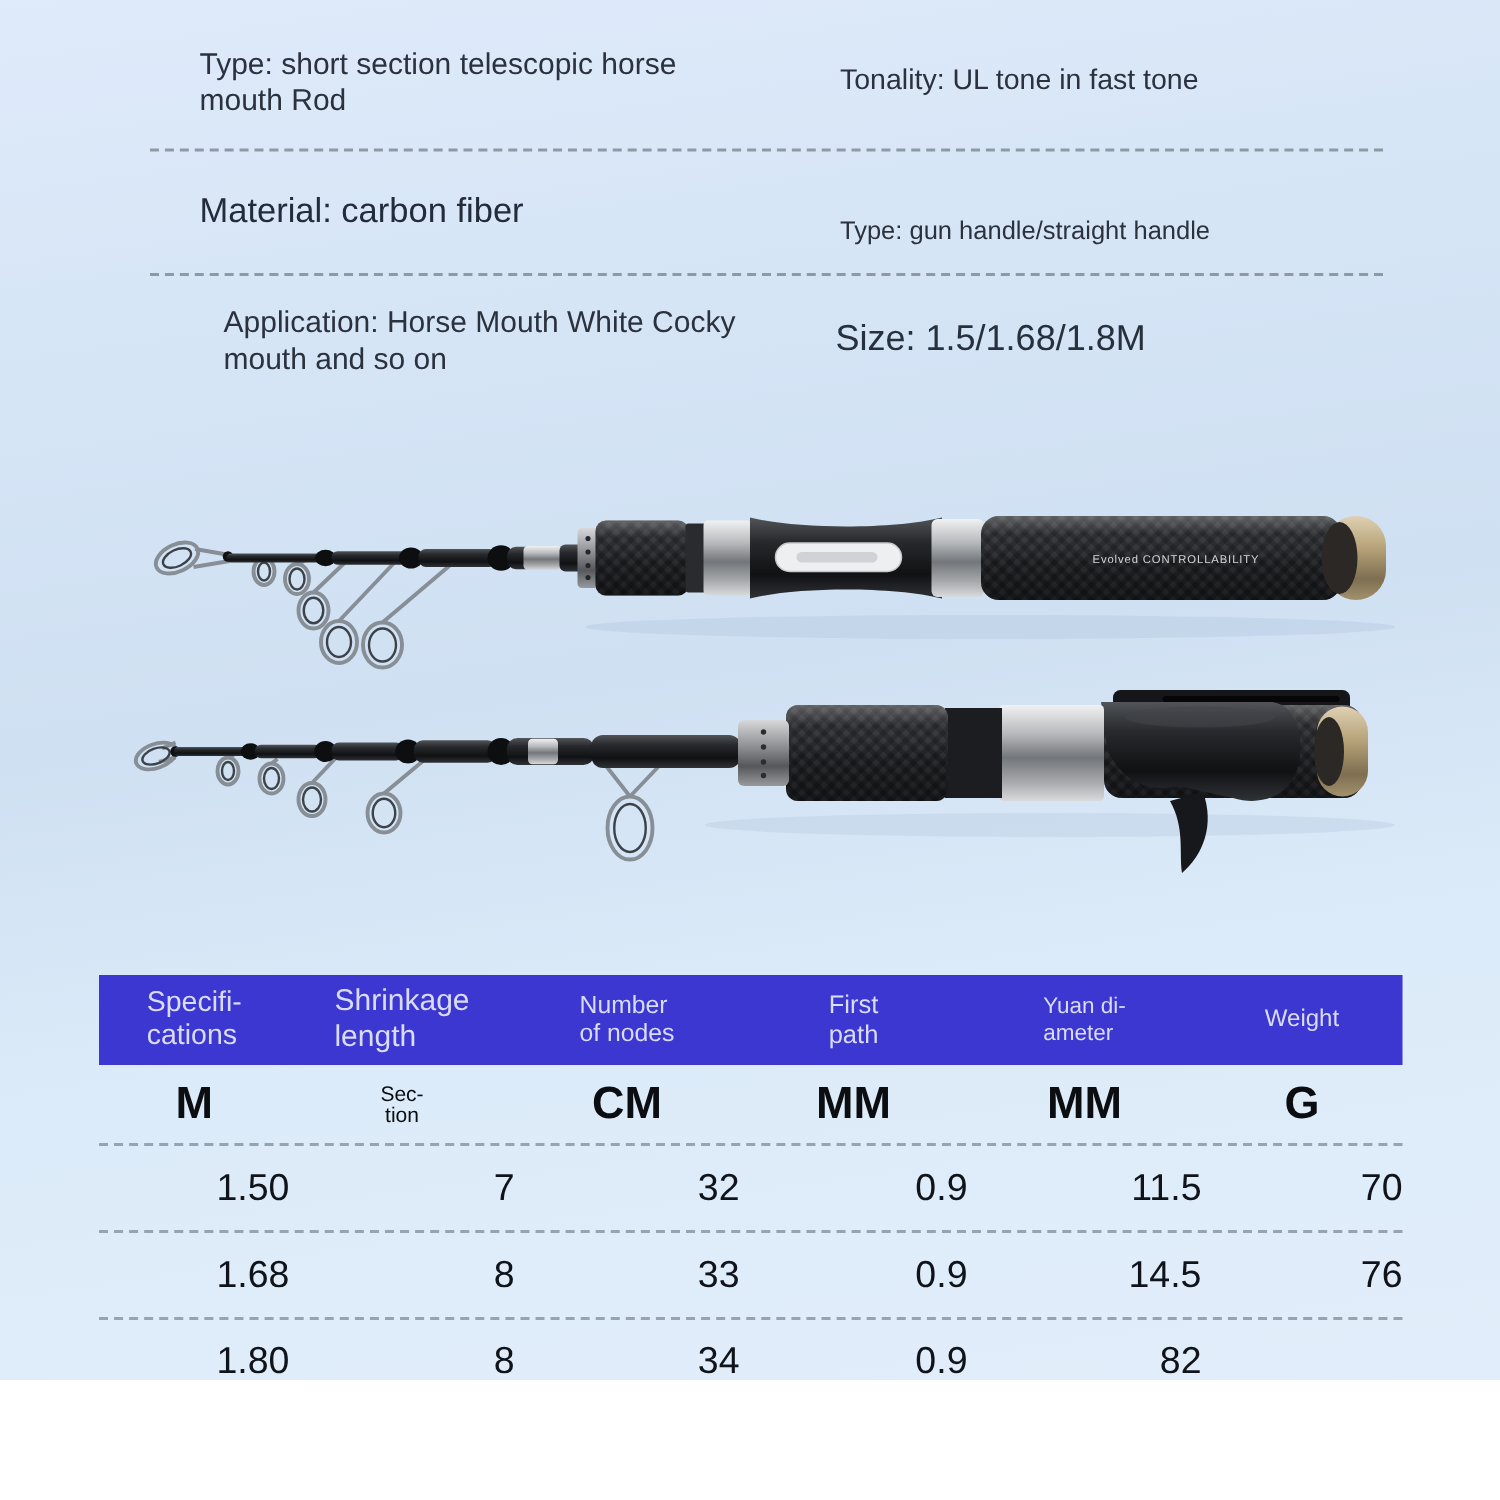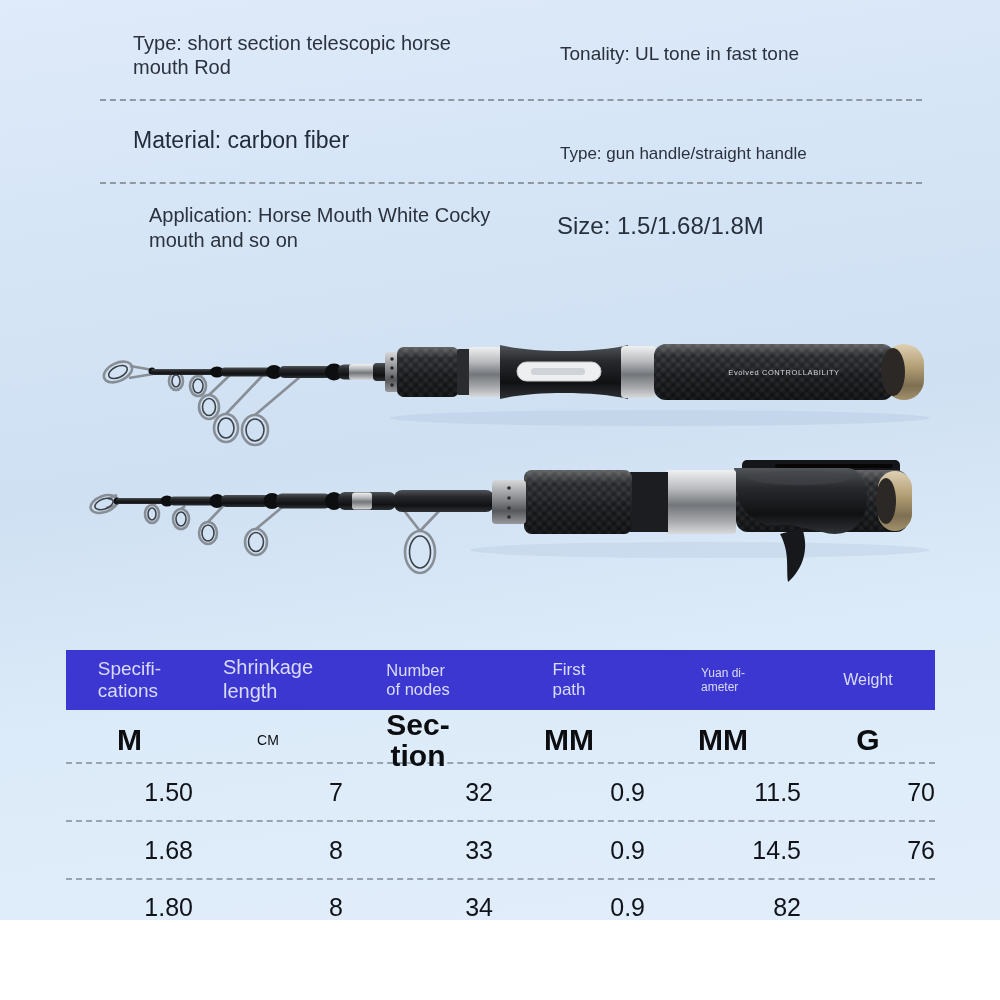--- a/index.html
+++ b/index.html
@@ -21,21 +21,21 @@
   
   .table{position:absolute;left:66px;top:650px;width:869px;}
   .grid6{display:grid;grid-template-columns:127px 150px 150px 152px 156px 134px;}
   .thead{height:60px;background:#3d37d1;color:#d9dcf8;align-items:center;}
   .th{display:flex;justify-content:center;}
   .th span{white-space:pre-line;text-align:left;line-height:1.18;}
   .th:nth-child(1) span{font-size:19px;}
   .th:nth-child(2) span{font-size:20px;}
   .th:nth-child(3) span{font-size:16.5px;}
   .th:nth-child(4) span{font-size:17px;}
-  .th:nth-child(5) span{font-size:12px;}
+  .th:nth-child(5) span{font-size:15px;}
   .th:nth-child(6) span{font-size:16px;}
   .units{height:52px;align-items:center;border-bottom:2px dashed #99a3ad;}
   .units .td{text-align:center;font-weight:700;font-size:30px;color:#0b0d10;white-space:pre-line;line-height:1.02;}
   .units .td:nth-child(2){font-size:14px;font-weight:400;}
   .trow{height:56px;align-items:center;border-bottom:2px dashed #99a3ad;font-size:25px;color:#10141a;}
   .trow.last{height:55px;}
   .trow .td{text-align:right;}
   
   .footnote{position:absolute;left:333px;top:950px;width:662px;font-size:15px;
             line-height:1.35;color:#3f4b58;letter-spacing:-0.1px;}
@@ -237,23 +237,23 @@
       <div class="th">
           <span>Yuan di-
 ameter</span>
         </div>
       <div class="th">
           <span>Weight</span>
         </div>
     </div>
     <div class="grid6 units">
       <div class="td">M</div>
-      <div class="td">CM</div>
       <div class="td">Sec-
 tion</div>
+      <div class="td">CM</div>
       <div class="td">MM</div>
       <div class="td">MM</div>
       <div class="td">G</div>
     </div>
     <div class="grid6 trow">
       <div class="td">1.50</div>
       <div class="td">7</div>
       <div class="td">32</div>
       <div class="td">0.9</div>
       <div class="td">11.5</div>

